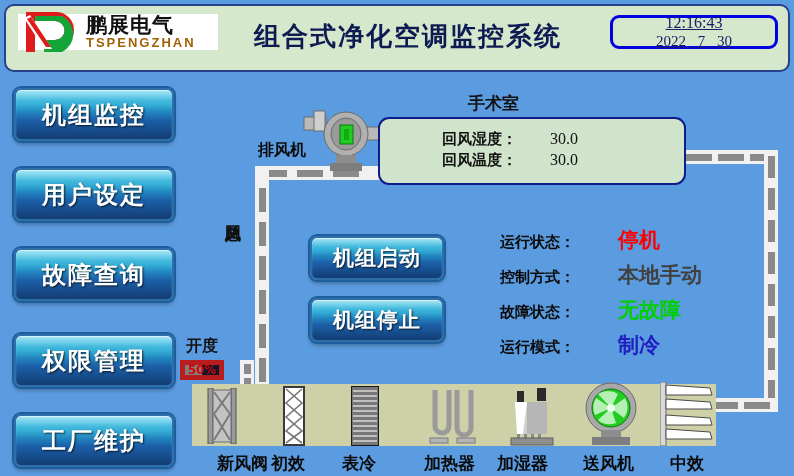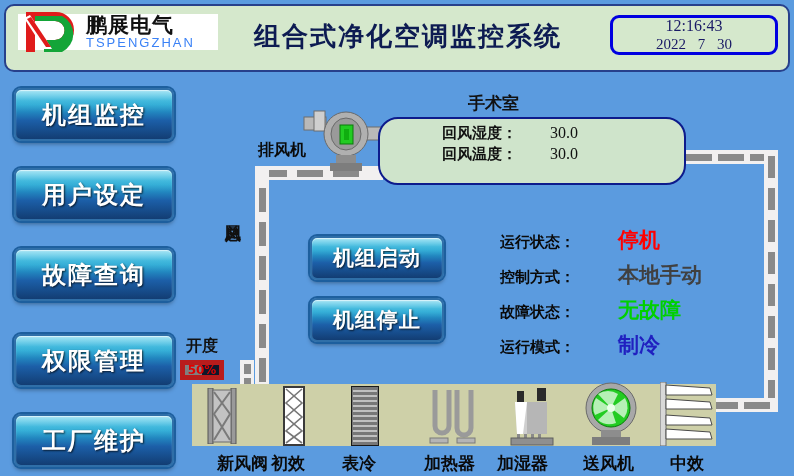--- a/index.html
+++ b/index.html
@@ -16,32 +16,33 @@
     box-sizing:border-box;
   }
   .logo-box{
     position:absolute;left:12px;top:8px;width:200px;height:36px;
     background:#ffffff;display:flex;align-items:center;
   }
   .logo-mark{width:62px;height:46px;margin-left:4px;flex:none;}
   .logo-text{display:flex;flex-direction:column;justify-content:center;margin-left:2px;}
   .logo-cn{font-size:21px;font-weight:bold;color:#111;letter-spacing:1px;line-height:1.05;
            font-family:"DejaVu Sans", sans-serif;}
-  .logo-en{font-size:13px;font-weight:normal;color:#3b82f6;letter-spacing:2.0px;line-height:1.05;
+  .logo-en{font-size:13px;font-weight:bold;color:#a16207;letter-spacing:2.0px;line-height:1.05;
            font-family:"Liberation Sans", sans-serif;}
   .app-title{
     position:absolute;left:222px;top:13px;width:360px;text-align:center;
     font-size:26px;font-weight:bold;color:#0d1b52;letter-spacing:2px;
     font-family:"DejaVu Sans", sans-serif;
   }
   .clock{
-    position:absolute;left:604px;top:9px;width:168px;height:40px;
+    position:absolute;left:604px;top:9px;width:168px;height:34px;
     border:3px solid #0000e0;border-radius:9px;box-sizing:border-box;
     display:flex;flex-direction:column;align-items:center;justify-content:center;
     color:#1a1a66;
+    text-decoration:underline;
   }
   .clock-time{font-size:16px;line-height:1.15;font-family:"Liberation Serif", serif;}
   .clock-date{font-size:15px;line-height:1.15;font-family:"Liberation Serif", serif;}
   .clock-date span{margin:0 4px;}
   
   .btn3d{
     position:absolute;box-sizing:border-box;
     border:2px solid #2f6fa8;border-radius:7px;
     background:
       linear-gradient(to bottom,
@@ -64,22 +65,22 @@
   
   .duct{position:absolute;background:#f2f0f0;}
   .duct .dash{position:absolute;background:#8a8a8a;}
   
   .room-label{
     position:absolute;left:468px;top:92px;font-size:17px;font-weight:bold;color:#111;
     font-family:"DejaVu Sans", sans-serif;
   }
   .room-panel{
     position:absolute;left:378px;top:117px;width:308px;height:68px;
-    background:#cfe4cb;border:2px solid #0d1b8c;border-radius:20px;box-sizing:border-box;
-    padding-top:3px;
+    background:#cfe4cb;border:2px solid #0d1b8c;border-radius:11px;box-sizing:border-box;
+    padding-top:9px;
   }
   .room-row{display:flex;font-size:15px;color:#111;font-weight:bold;margin:2px 0 0 62px;
             font-family:"DejaVu Sans", sans-serif;}
   .room-row .k{width:108px;}
   .room-row .v{font-family:"Liberation Serif", serif;font-weight:normal;font-size:16px;}
   
   .status{position:absolute;left:500px;top:226px;}
   .st-row{display:flex;align-items:baseline;height:35px;}
   .st-k{width:96px;font-size:15px;font-weight:bold;color:#0a0a0a;
         font-family:"DejaVu Sans", sans-serif;}

